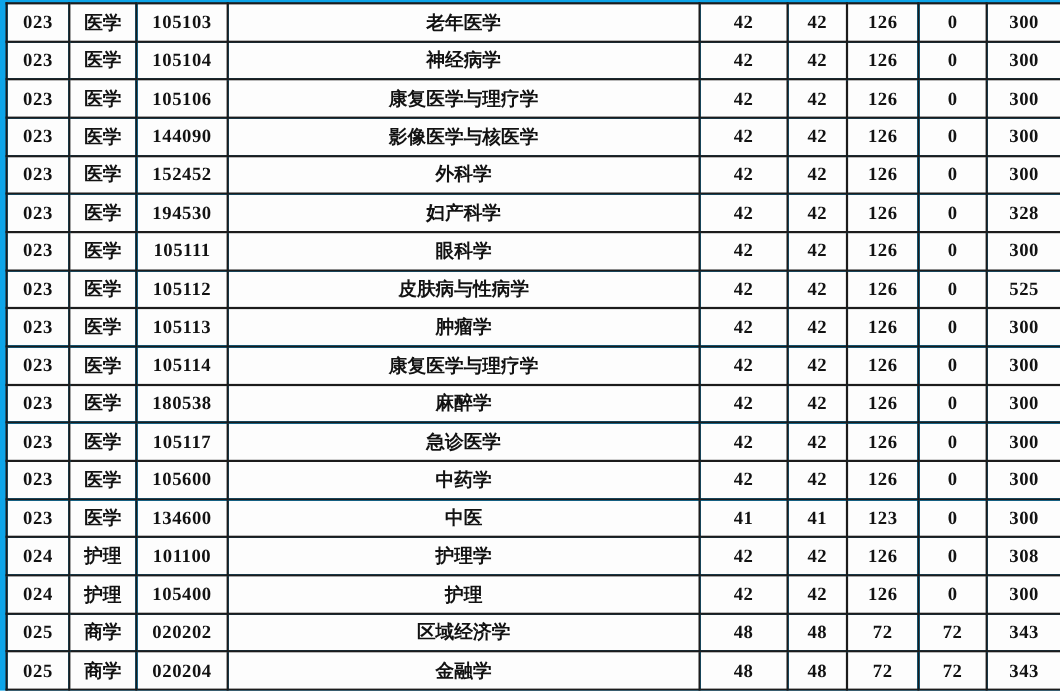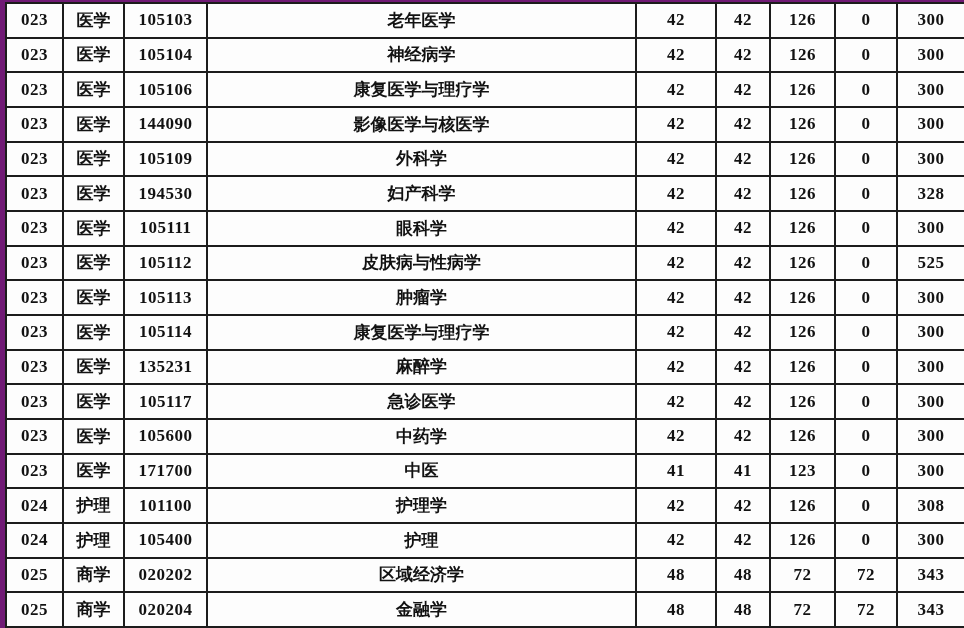--- a/index.html
+++ b/index.html
@@ -8,21 +8,21 @@
     background: #ffffff;
     width: 964px;
     height: 628px;
     overflow: hidden;
     font-family: "Liberation Serif", "DejaVu Serif", serif;
   }
   .sheet {
     width: 964px;
     height: 628px;
     position: relative;
-    background: #701a75;
+    background: #0ea5e9;
   }
   table.scores {
     border-collapse: collapse;
     table-layout: fixed;
     position: absolute;
     left: 5px;
     top: 2px;
     width: 959px;
     height: 626px;
   }
@@ -99,21 +99,21 @@
           <td>影像医学与核医学</td>
           <td class="num">42</td>
           <td class="num">42</td>
           <td class="num">126</td>
           <td class="num">0</td>
           <td class="num">300</td>
         </tr>
         <tr>
           <td class="num">023</td>
           <td>医学</td>
-          <td class="num">105109</td>
+          <td class="num">152452</td>
           <td>外科学</td>
           <td class="num">42</td>
           <td class="num">42</td>
           <td class="num">126</td>
           <td class="num">0</td>
           <td class="num">300</td>
         </tr>
         <tr>
           <td class="num">023</td>
           <td>医学</td>
@@ -165,21 +165,21 @@
           <td>康复医学与理疗学</td>
           <td class="num">42</td>
           <td class="num">42</td>
           <td class="num">126</td>
           <td class="num">0</td>
           <td class="num">300</td>
         </tr>
         <tr>
           <td class="num">023</td>
           <td>医学</td>
-          <td class="num">135231</td>
+          <td class="num">180538</td>
           <td>麻醉学</td>
           <td class="num">42</td>
           <td class="num">42</td>
           <td class="num">126</td>
           <td class="num">0</td>
           <td class="num">300</td>
         </tr>
         <tr>
           <td class="num">023</td>
           <td>医学</td>
@@ -198,21 +198,21 @@
           <td>中药学</td>
           <td class="num">42</td>
           <td class="num">42</td>
           <td class="num">126</td>
           <td class="num">0</td>
           <td class="num">300</td>
         </tr>
         <tr>
           <td class="num">023</td>
           <td>医学</td>
-          <td class="num">171700</td>
+          <td class="num">134600</td>
           <td>中医</td>
           <td class="num">41</td>
           <td class="num">41</td>
           <td class="num">123</td>
           <td class="num">0</td>
           <td class="num">300</td>
         </tr>
         <tr>
           <td class="num">024</td>
           <td>护理</td>

